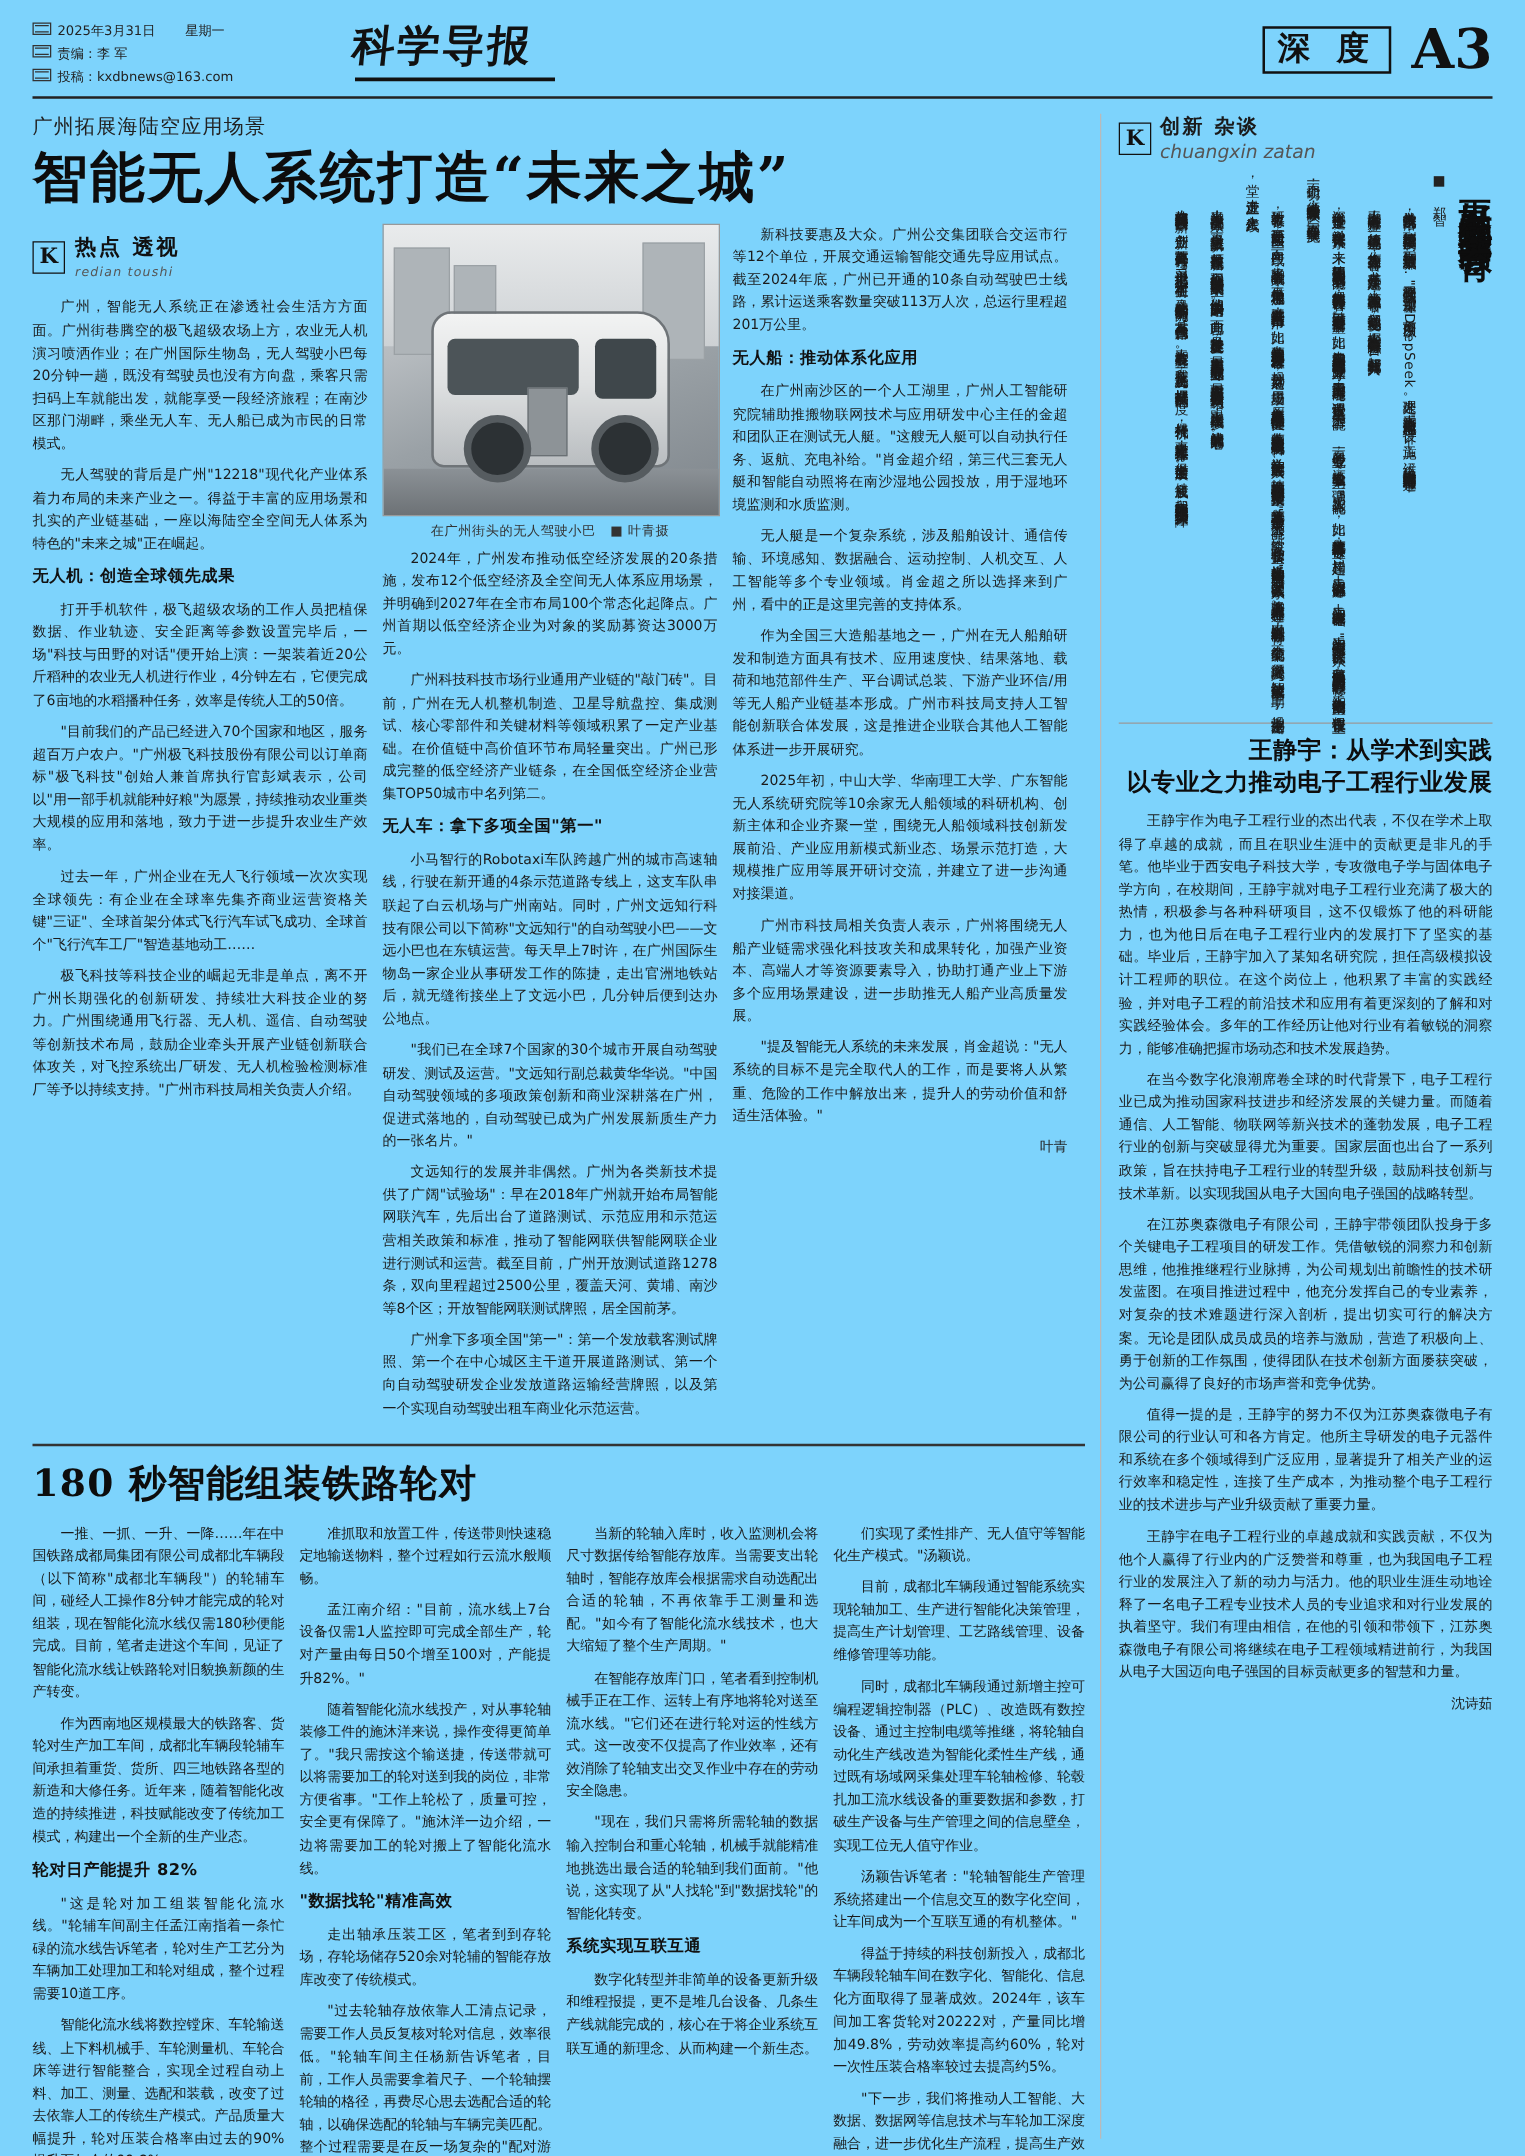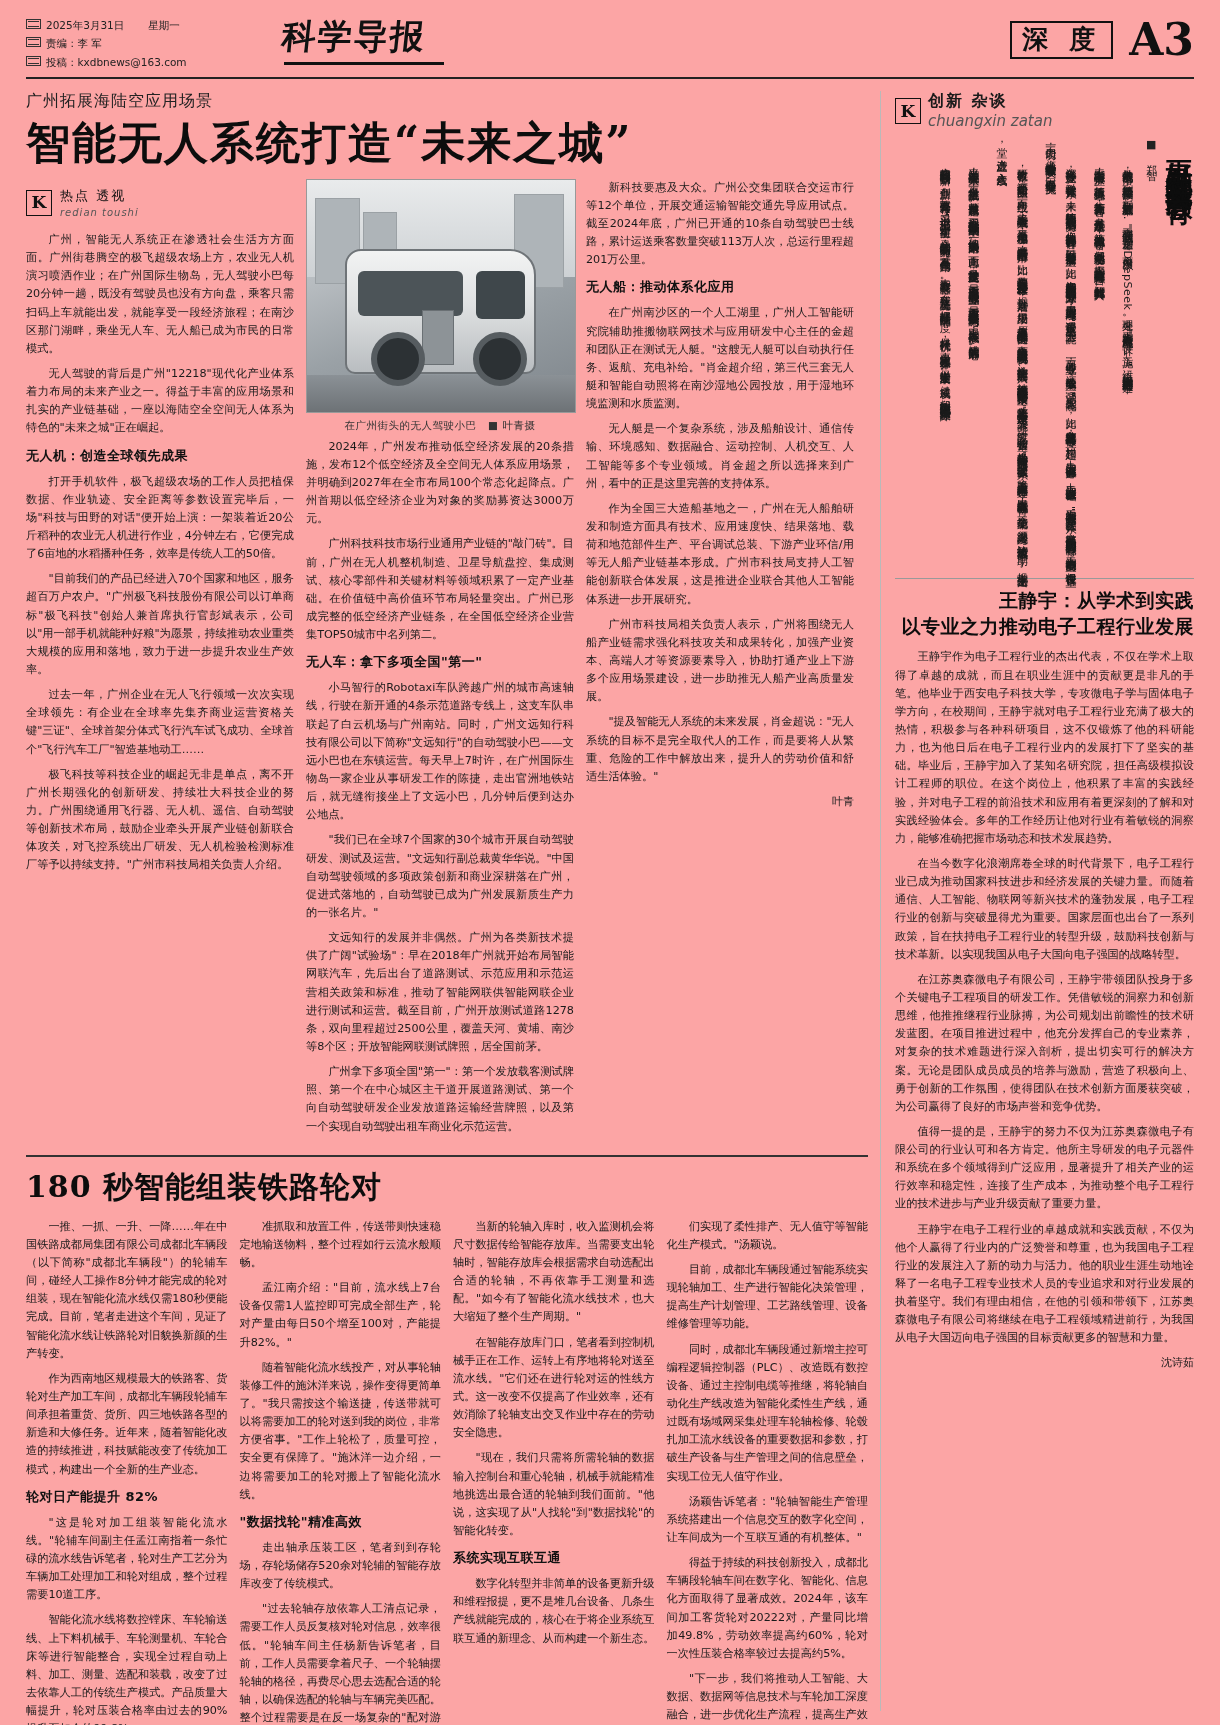--- a/index.html
+++ b/index.html
@@ -14,21 +14,21 @@
     color: #1a1a1a;
     position: relative;
     overflow: hidden;
   }
   .page {
     position: relative;
     width: 1220px;
     height: 1725px;
     box-sizing: border-box;
     padding: 14px 26px 10px 26px;
-    background: #fca5a5;
+    background: #7dd3fc;
   }
 
   
   .masthead {
     display: flex;
     align-items: flex-start;
     justify-content: space-between;
     border-bottom: 2px solid #222;
     padding-bottom: 6px;
   }
@@ -154,22 +154,22 @@
     border: 1.5px solid #111;
     font-family: "DejaVu Serif", "Liberation Serif", serif;
     font-size: 17px;
     font-weight: 700;
     display: flex;
     align-items: center;
     justify-content: center;
     color: #111;
   }
   .colhead-text .cn {
-    font-size: 13px;
-    font-weight: 400;
+    font-size: 17px;
+    font-weight: 700;
     letter-spacing: 2px;
     color: #111;
   }
   .colhead-text .py {
     font-size: 10px;
     font-style: italic;
     color: #555;
     letter-spacing: 1px;
     margin-top: -1px;
   }
@@ -476,20 +476,21 @@
             <p>文远知行的发展并非偶然。广州为各类新技术提供了广阔"试验场"：早在2018年广州就开始布局智能网联汽车，先后出台了道路测试、示范应用和示范运营相关政策和标准，推动了智能网联供智能网联企业进行测试和运营。截至目前，广州开放测试道路1278条，双向里程超过2500公里，覆盖天河、黄埔、南沙等8个区；开放智能网联测试牌照，居全国前茅。</p>
             <p>广州拿下多项全国"第一"：第一个发放载客测试牌照、第一个在中心城区主干道开展道路测试、第一个向自动驾驶研发企业发放道路运输经营牌照，以及第一个实现自动驾驶出租车商业化示范运营。</p>
           </div>
 
           <div class="col">
             <p>新科技要惠及大众。广州公交集团联合交运市行等12个单位，开展交通运输智能交通先导应用试点。截至2024年底，广州已开通的10条自动驾驶巴士线路，累计运送乘客数量突破113万人次，总运行里程超201万公里。</p>
             <p class="subhead">无人船：推动体系化应用</p>
             <p>在广州南沙区的一个人工湖里，广州人工智能研究院辅助推搬物联网技术与应用研发中心主任的金超和团队正在测试无人艇。"这艘无人艇可以自动执行任务、返航、充电补给。"肖金超介绍，第三代三套无人艇和智能自动照将在南沙湿地公园投放，用于湿地环境监测和水质监测。</p>
             <p>无人艇是一个复杂系统，涉及船舶设计、通信传输、环境感知、数据融合、运动控制、人机交互、人工智能等多个专业领域。肖金超之所以选择来到广州，看中的正是这里完善的支持体系。</p>
             <p>作为全国三大造船基地之一，广州在无人船舶研发和制造方面具有技术、应用速度快、结果落地、载荷和地范部件生产、平台调试总装、下游产业环信/用等无人船产业链基本形成。广州市科技局支持人工智能创新联合体发展，这是推进企业联合其他人工智能体系进一步开展研究。</p>
+            <p>2025年初，中山大学、华南理工大学、广东智能无人系统研究院等10余家无人船领域的科研机构、创新主体和企业齐聚一堂，围绕无人船领域科技创新发展前沿、产业应用新模式新业态、场景示范打造，大规模推广应用等展开研讨交流，并建立了进一步沟通对接渠道。</p>
             <p>广州市科技局相关负责人表示，广州将围绕无人船产业链需求强化科技攻关和成果转化，加强产业资本、高端人才等资源要素导入，协助打通产业上下游多个应用场景建设，进一步助推无人船产业高质量发展。</p>
             <p>"提及智能无人系统的未来发展，肖金超说："无人系统的目标不是完全取代人的工作，而是要将人从繁重、危险的工作中解放出来，提升人的劳动价值和舒适生活体验。"</p>
             <div class="byline">叶青</div>
           </div>
         </div>
       </div>
 
       <hr class="hr-thick">
 
       <div>

